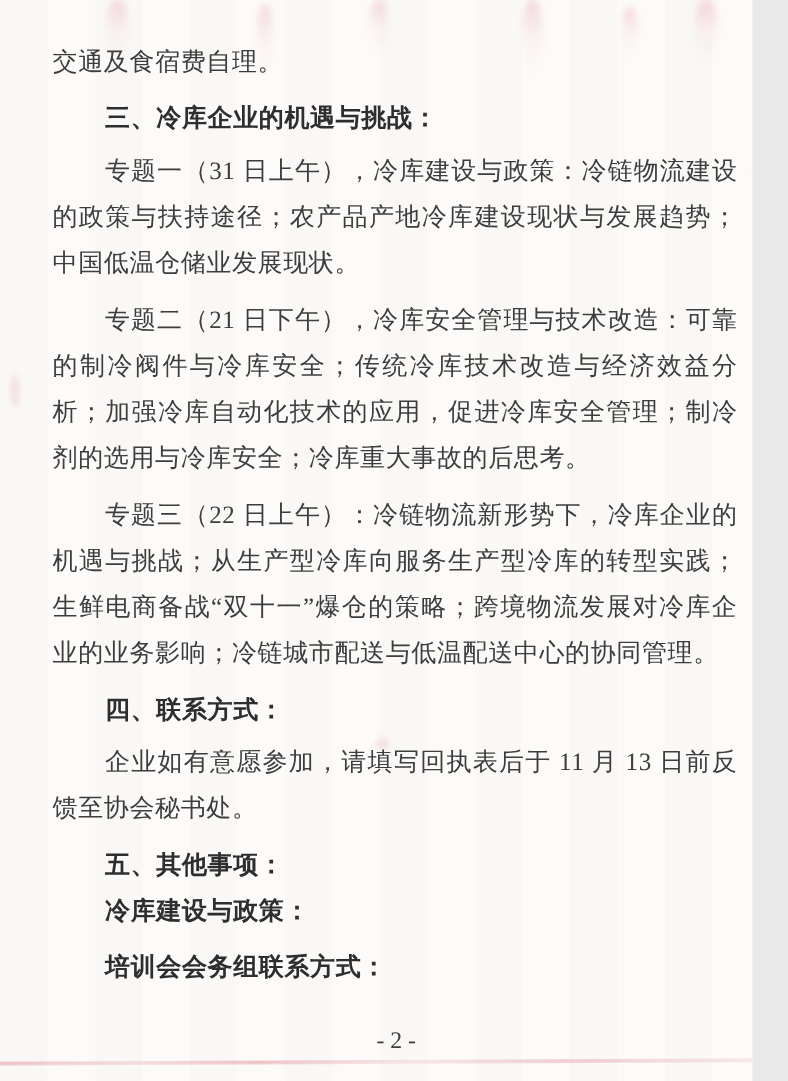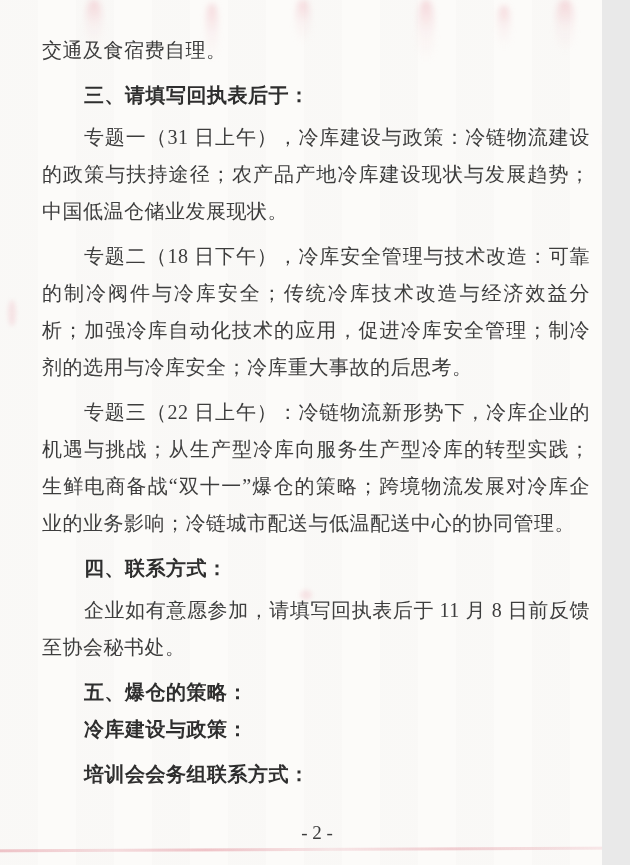--- a/index.html
+++ b/index.html
@@ -130,33 +130,33 @@
   <div class="artifact pink-speck" style="left:604px; top:120px; width:10px; height:34px;"></div>
   <div class="artifact pink-speck" style="left:8px;   top:300px; width:8px;  height:26px;"></div>
   <div class="artifact pink-speck" style="left:612px; top:430px; width:9px;  height:28px;"></div>
   <div class="artifact pink-speck" style="left:300px; top:590px; width:12px; height:10px;"></div>
   <div class="artifact bottom-scan-line"></div>
 
   <div class="content">
 
     <p class="body-text">交通及食宿费自理。</p>
 
-    <h3 class="heading gap-md">三、请填写回执表后于：</h3>
+    <h3 class="heading gap-md">三、冷库企业的机遇与挑战：</h3>
 
     <p class="body-text para gap-sm">专题一（31 日上午），冷库建设与政策：冷链物流建设的政策与扶持途径；农产品产地冷库建设现状与发展趋势；中国低温仓储业发展现状。</p>
 
-    <p class="body-text para gap-md">专题二（18 日下午），冷库安全管理与技术改造：可靠的制冷阀件与冷库安全；传统冷库技术改造与经济效益分析；加强冷库自动化技术的应用，促进冷库安全管理；制冷剂的选用与冷库安全；冷库重大事故的后思考。</p>
+    <p class="body-text para gap-md">专题二（21 日下午），冷库安全管理与技术改造：可靠的制冷阀件与冷库安全；传统冷库技术改造与经济效益分析；加强冷库自动化技术的应用，促进冷库安全管理；制冷剂的选用与冷库安全；冷库重大事故的后思考。</p>
 
     <p class="body-text para gap-md">专题三（22 日上午）：冷链物流新形势下，冷库企业的机遇与挑战；从生产型冷库向服务生产型冷库的转型实践；生鲜电商备战“双十一”爆仓的策略；跨境物流发展对冷库企业的业务影响；冷链城市配送与低温配送中心的协同管理。</p>
 
     <h3 class="heading gap-md">四、联系方式：</h3>
 
-    <p class="body-text para gap-sm">企业如有意愿参加，请填写回执表后于 11 月 8 日前反馈至协会秘书处。</p>
+    <p class="body-text para gap-sm">企业如有意愿参加，请填写回执表后于 11 月 13 日前反馈至协会秘书处。</p>
 
-    <h3 class="heading gap-md">五、爆仓的策略：</h3>
+    <h3 class="heading gap-md">五、其他事项：</h3>
 
     <h3 class="heading">冷库建设与政策：</h3>
 
 
 
     <h3 class="heading gap-md">培训会会务组联系方式：</h3>
 
   </div>
 
   <div class="page-footer">- 2 -</div>

